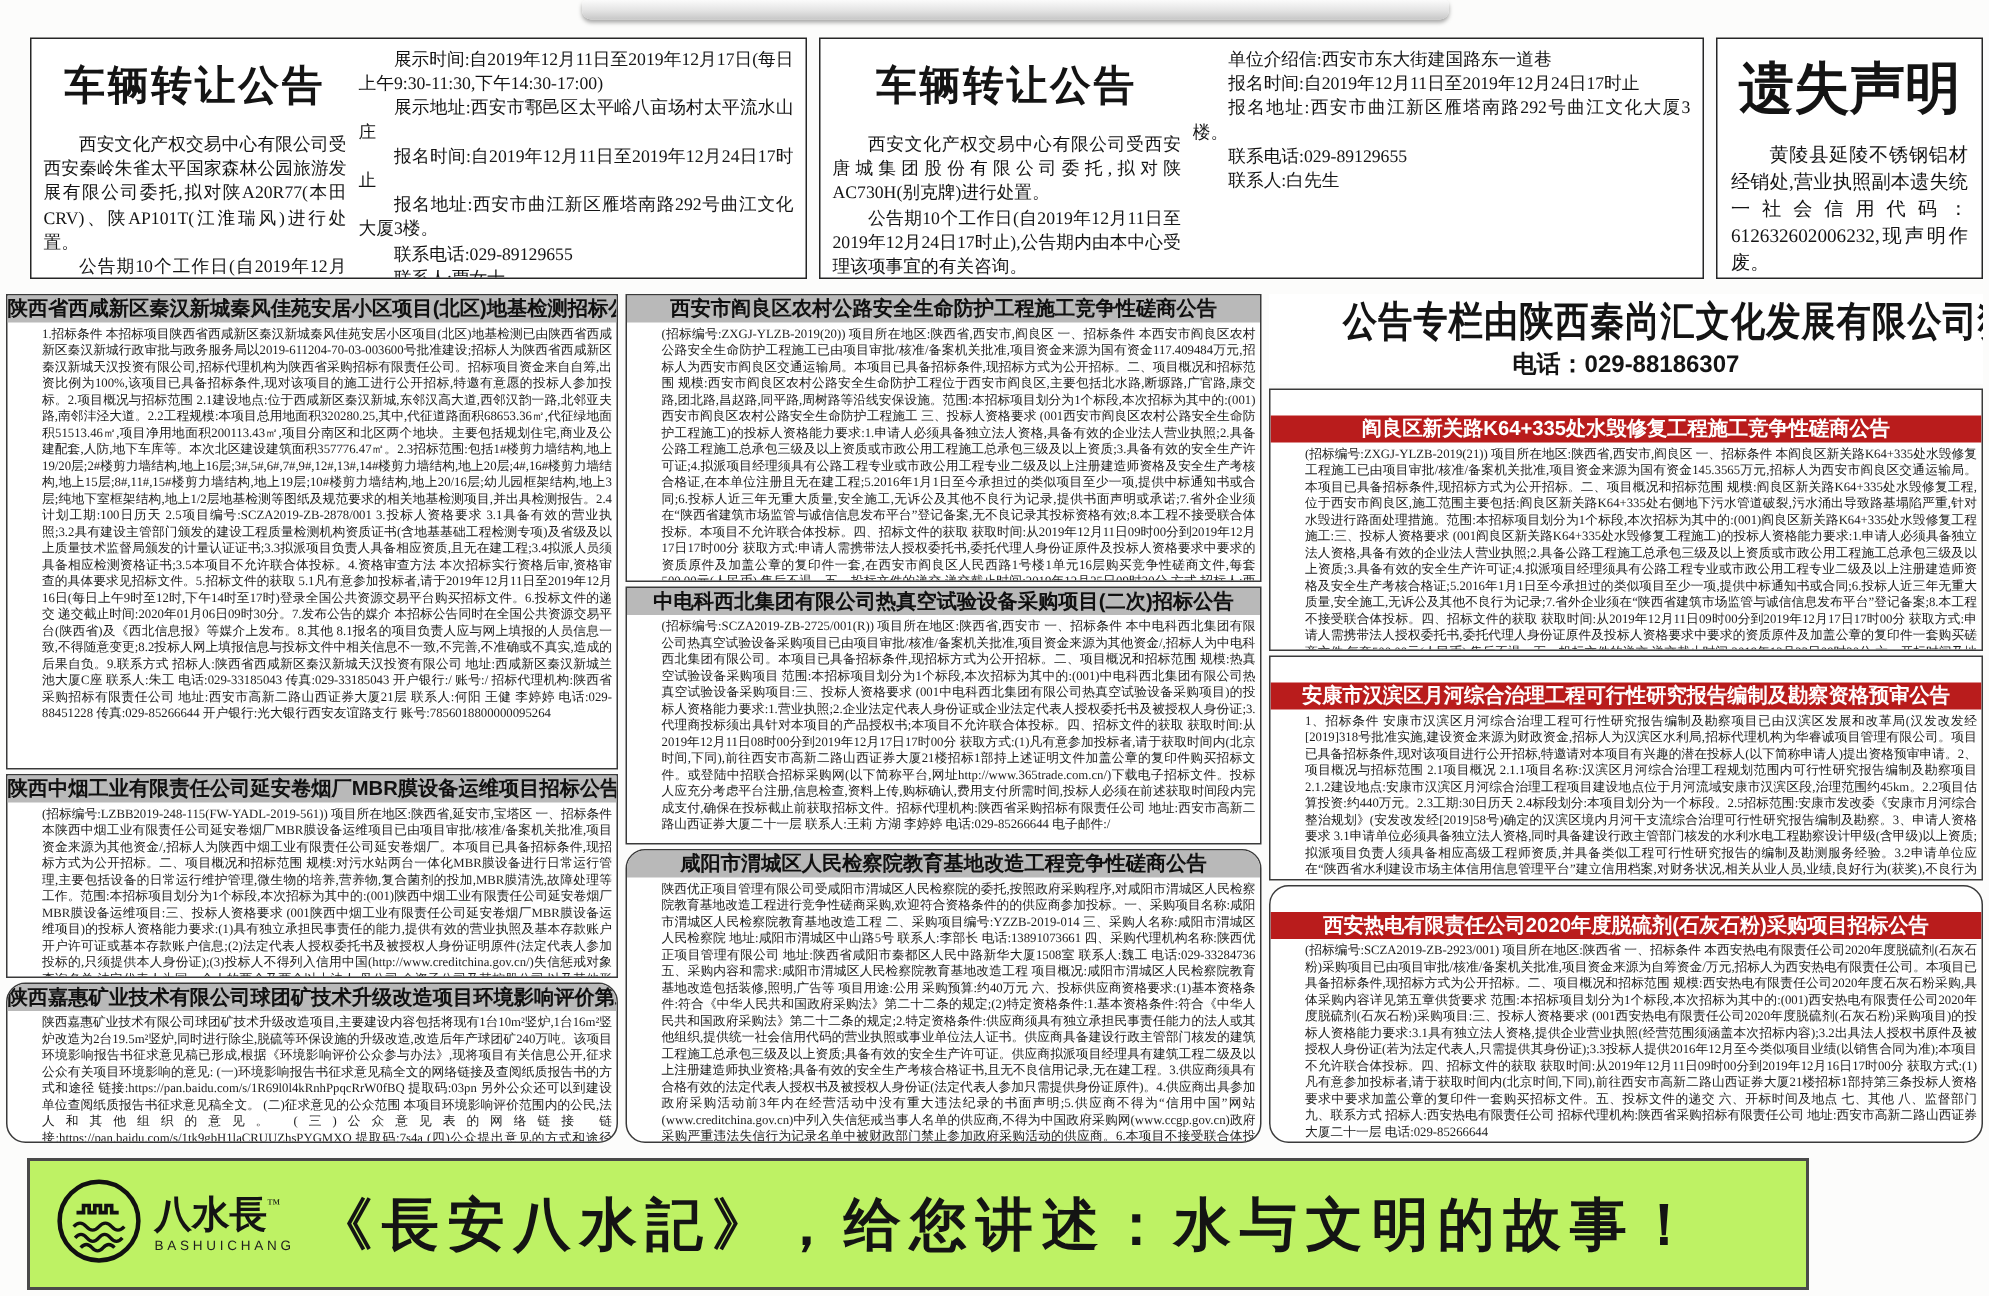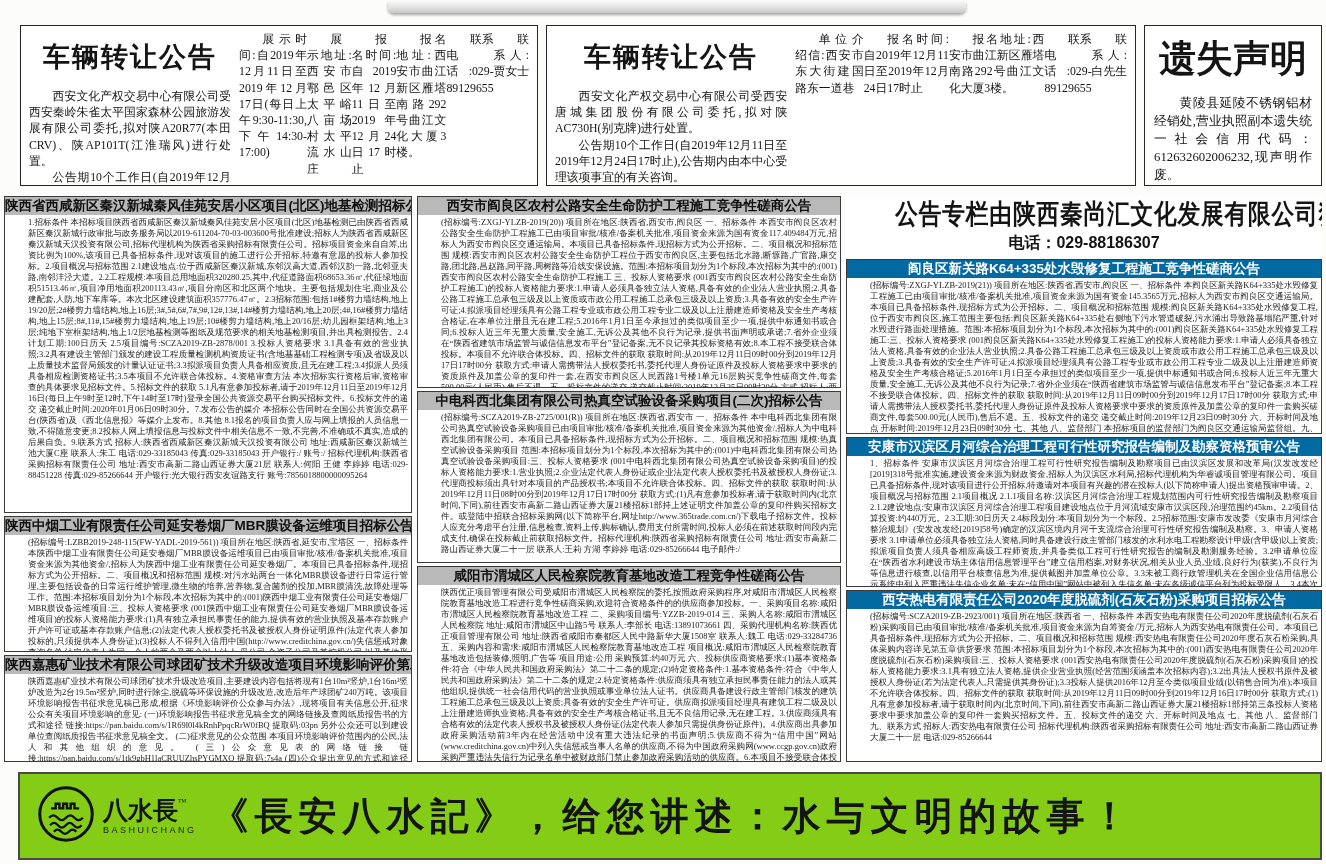--- a/index.html
+++ b/index.html
@@ -13,58 +13,58 @@
               border-radius:3px 3px 6px 6px; box-shadow:0 2px 3px rgba(0,0,0,.35); }
 
   
   .top-row { position:absolute; left:20px; top:25px; width:1302px; height:161px; display:flex; }
   .notice-box { border:1.5px solid #262626; background:#fff; overflow:hidden; }
   .nb-flex { display:flex; padding:5px 8px 4px 8px; }
   #box1 { width:518px; margin-right:8px; }
   #box2 { width:590px; margin-right:8px; }
   #box3 { width:178px; padding:6px 9px; }
   .nb-left { width:42%; padding-right:8px; }
-  .nb-right { width:58%; display:flex; flex-direction:row; }
+  .nb-right { width:58%; display:flex; flex-direction:column; }
   .nb-title { text-align:center; font-weight:bold; font-size:27px; letter-spacing:2px;
               font-family:"Liberation Sans","DejaVu Sans",sans-serif; margin:8px 0 13px; }
   .nb-para, .nb-line { font-size:11.8px; line-height:16.2px; text-indent:2em; text-align:justify; }
   .nb-sign { margin-top:auto; text-align:right; font-weight:bold; font-size:12.5px;
              font-family:"Liberation Sans","DejaVu Sans",sans-serif; padding-right:6px; line-height:16px; }
   .loss-title { text-align:center; font-weight:bold; font-size:37px;
                 font-family:"Liberation Sans","DejaVu Sans",sans-serif; margin:2px 0 10px; }
   .loss-body { font-size:12.8px; line-height:18px; text-indent:2em; text-align:justify; }
 
   
   .main { position:absolute; left:4px; top:196px; width:1318px; height:566px; display:flex; }
   .col { display:flex; flex-direction:column; }
   .col-left  { width:408px; margin-right:5px; }
   .col-mid   { width:424px; margin-right:5px; }
   .col-right { width:476px; }
   .ann { border:1px solid #3a3a3a; background:#fff; margin-bottom:3px;
          display:flex; flex-direction:column; overflow:hidden; }
-  .ann:last-child { margin-bottom:0; }
+  .ann:last-child { margin-bottom:0;border-radius:13px; }
   .ann-h { flex:none; height:18px; line-height:18px; text-align:center; white-space:nowrap;
            overflow:hidden; background:#b9b9b9; color:#101010; font-weight:bold; font-size:13.5px;
            font-family:"Liberation Sans","DejaVu Sans",sans-serif; }
-  .ann.dark .ann-h { background:#0369a1; color:#ffffff; }
+  .ann.dark .ann-h { background:#b91c1c; color:#ffffff;margin-top:17px; }
   .ann-b { flex:1; overflow:hidden; padding:2px 3px; font-size:8.5px; line-height:11px;
            text-align:justify; color:#1c1c1c;margin-left:20px; }
   
   #L1{height:317px}#L2{height:136px}#L3{height:107px}
   #M1{height:192px}#M2{height:172px}#M3{height:196px}
   #R1{height:175px}#R2{height:150px}#R3{height:172px}
   .agency { height:60px; margin-bottom:3px; text-align:center; overflow:hidden; background:#fff; }
   .agency-l1 { display:inline-block; white-space:nowrap; font-weight:900; font-size:27px;
                transform:scaleX(.84); transform-origin:50% 0; letter-spacing:1px; }
   .agency-l2 { font-size:16px; font-weight:bold; margin-top:1px;
                font-family:"Liberation Sans","DejaVu Sans",sans-serif; }
 
   
-  .banner { position:absolute; left:18px; top:772px; width:1304px; height:88px;
-            border:2px solid #4a4a4a; background:#84cc16; display:flex; align-items:center;
+  .banner { position:absolute; left:18px; top:772px; width:1188px; height:88px;
+            border:2px solid #4a4a4a; background:#bef264; display:flex; align-items:center;
             padding:0 16px; }
   .logo { display:flex; align-items:center; flex:none; margin-right:14px; }
   .logo-text { margin-left:7px; line-height:1; }
   .logo-name { font-size:25px; font-weight:bold;
                font-family:"Liberation Sans","DejaVu Sans",sans-serif; }
   .logo-tm { font-size:9px; vertical-align:top; }
   .logo-sub { font-size:9px; letter-spacing:2.5px; margin-top:3px;
               font-family:"Liberation Sans","DejaVu Sans",sans-serif; color:#1d1d1d; }
   .slogan { flex:1; text-align:left; white-space:nowrap; font-weight:bold;
             font-size:38px; letter-spacing:6px; }

